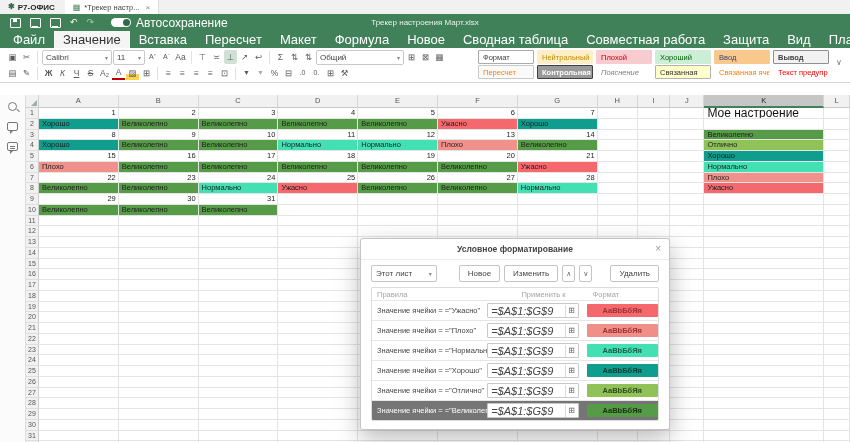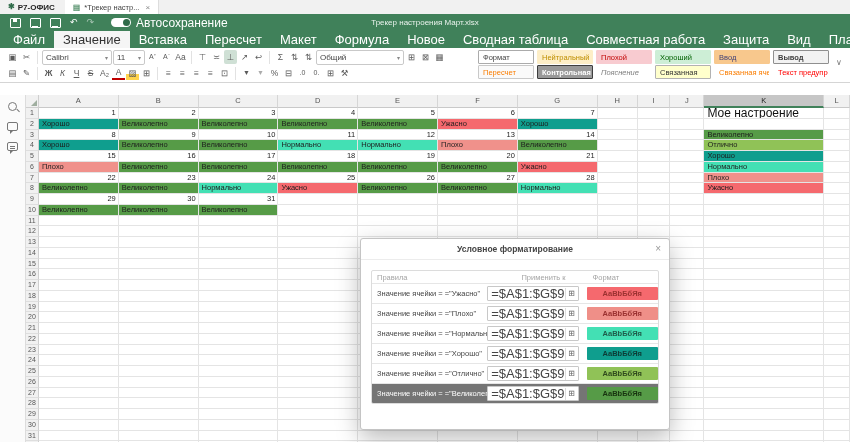--- a/index.html
+++ b/index.html
@@ -90,21 +90,21 @@
   .dbtn.gap-l{margin-left:18px;}
   .dbtn.gap-r{margin-left:14px;}
   .rules-table{margin-top:5px;border:1px solid #dcdcdc;border-radius:2px;overflow:hidden;}
   .rt-head{display:flex;height:12px;align-items:center;color:#a5a5a5;font-size:7.5px;}
   .rt-h1{width:116px;padding-left:5px;} .rt-h2{width:76px;margin-left:36px;} .rt-h3{width:70px;}
   .rt-row{display:flex;align-items:center;height:19px;border-top:1px solid #e6e6e6;}
   .rt-row.sel{background:#757575;}
   .rt-rule{width:111px;padding-left:5px;white-space:nowrap;overflow:hidden;font-size:7.5px;color:#444;}
   .rt-row.sel .rt-rule{color:#fff;}
   .rt-range{width:90px;height:13px;border:1px solid #c8c8c8;border-radius:1px;background:#fff;display:flex;align-items:center;margin-right:8px;}
-  .rt-range .rtext{flex:1;padding-left:3px;font-size:13px;color:#444;white-space:nowrap;overflow:hidden;}
+  .rt-range .rtext{flex:1;padding-left:3px;font-size:11px;color:#444;white-space:nowrap;overflow:hidden;font-style:italic;}
   .rt-range .rico{width:12px;text-align:center;border-left:1px solid #dcdcdc;color:#666;font-size:8px;line-height:12px;}
   .rt-chip{width:72px;height:13px;border-radius:1px;text-align:center;line-height:13px;font-size:7.5px;font-weight:bold;}
   .dlg-footer{position:absolute;left:0;right:0;bottom:8px;display:flex;justify-content:center;gap:10px;}
   .okbtn{width:48px;height:15px;line-height:15px;text-align:center;background:#8d8d8d;color:#fff;border:1px solid #7a7a7a;border-radius:2px;font-size:8px;}
   .cancelbtn{width:52px;height:15px;line-height:15px;text-align:center;background:#fff;color:#444;border:1px solid #c4c4c4;border-radius:2px;font-size:8px;}
 </style>
 </head>
 <body>
 
 <div class="app">
@@ -736,20 +736,31 @@
         </div>
       </div>
   </div>
 
   <div class="dialog">
     <div class="dlg-head">
       <span>Условное форматирование</span>
       <span class="dlg-close">×</span>
     </div>
     <div class="dlg-body">
+      <div class="dlg-controls">
+        <span class="dlg-select">
+            <span>Этот лист</span>
+            <span class="dd">▾</span>
+          </span>
+        <span class="dbtn gap-l">Новое</span>
+        <span class="dbtn">Изменить</span>
+        <span class="dbtn arrow">∧</span>
+        <span class="dbtn arrow">∨</span>
+        <span class="dbtn gap-r">Удалить</span>
+      </div>
       <div class="rules-table">
         <div class="rt-head">
           <span class="rt-h1">Правила</span>
           <span class="rt-h2">Применить к</span>
           <span class="rt-h3">Формат</span>
         </div>
         <div id="rules-rows">
             <div class="rt-row">
               <div class="rt-rule">Значение ячейки = ="Ужасно"</div>
               <div class="rt-range">

